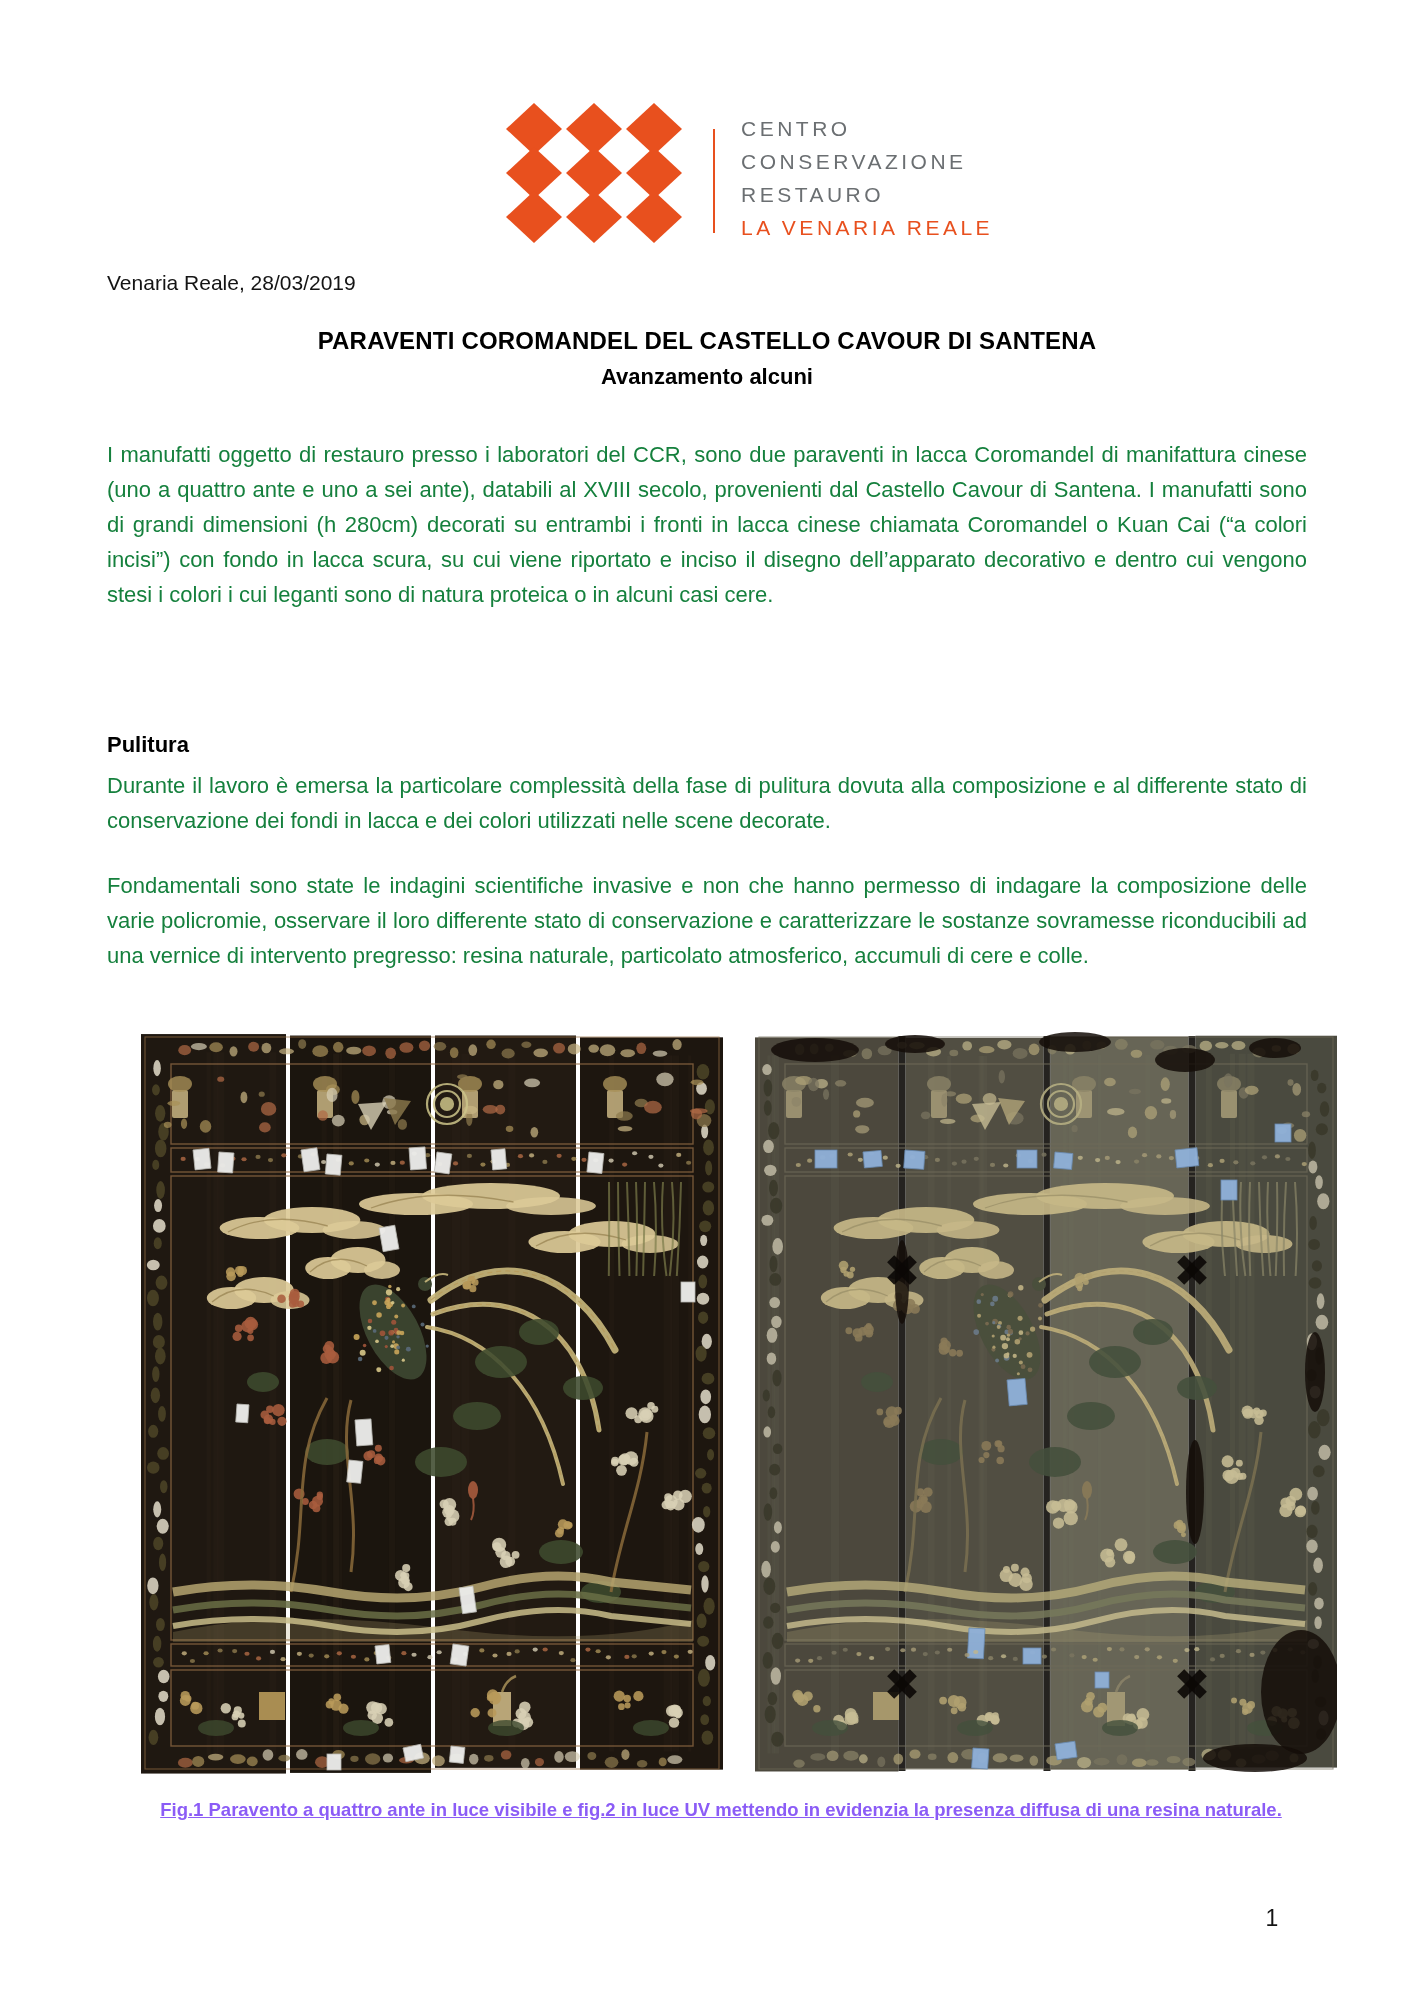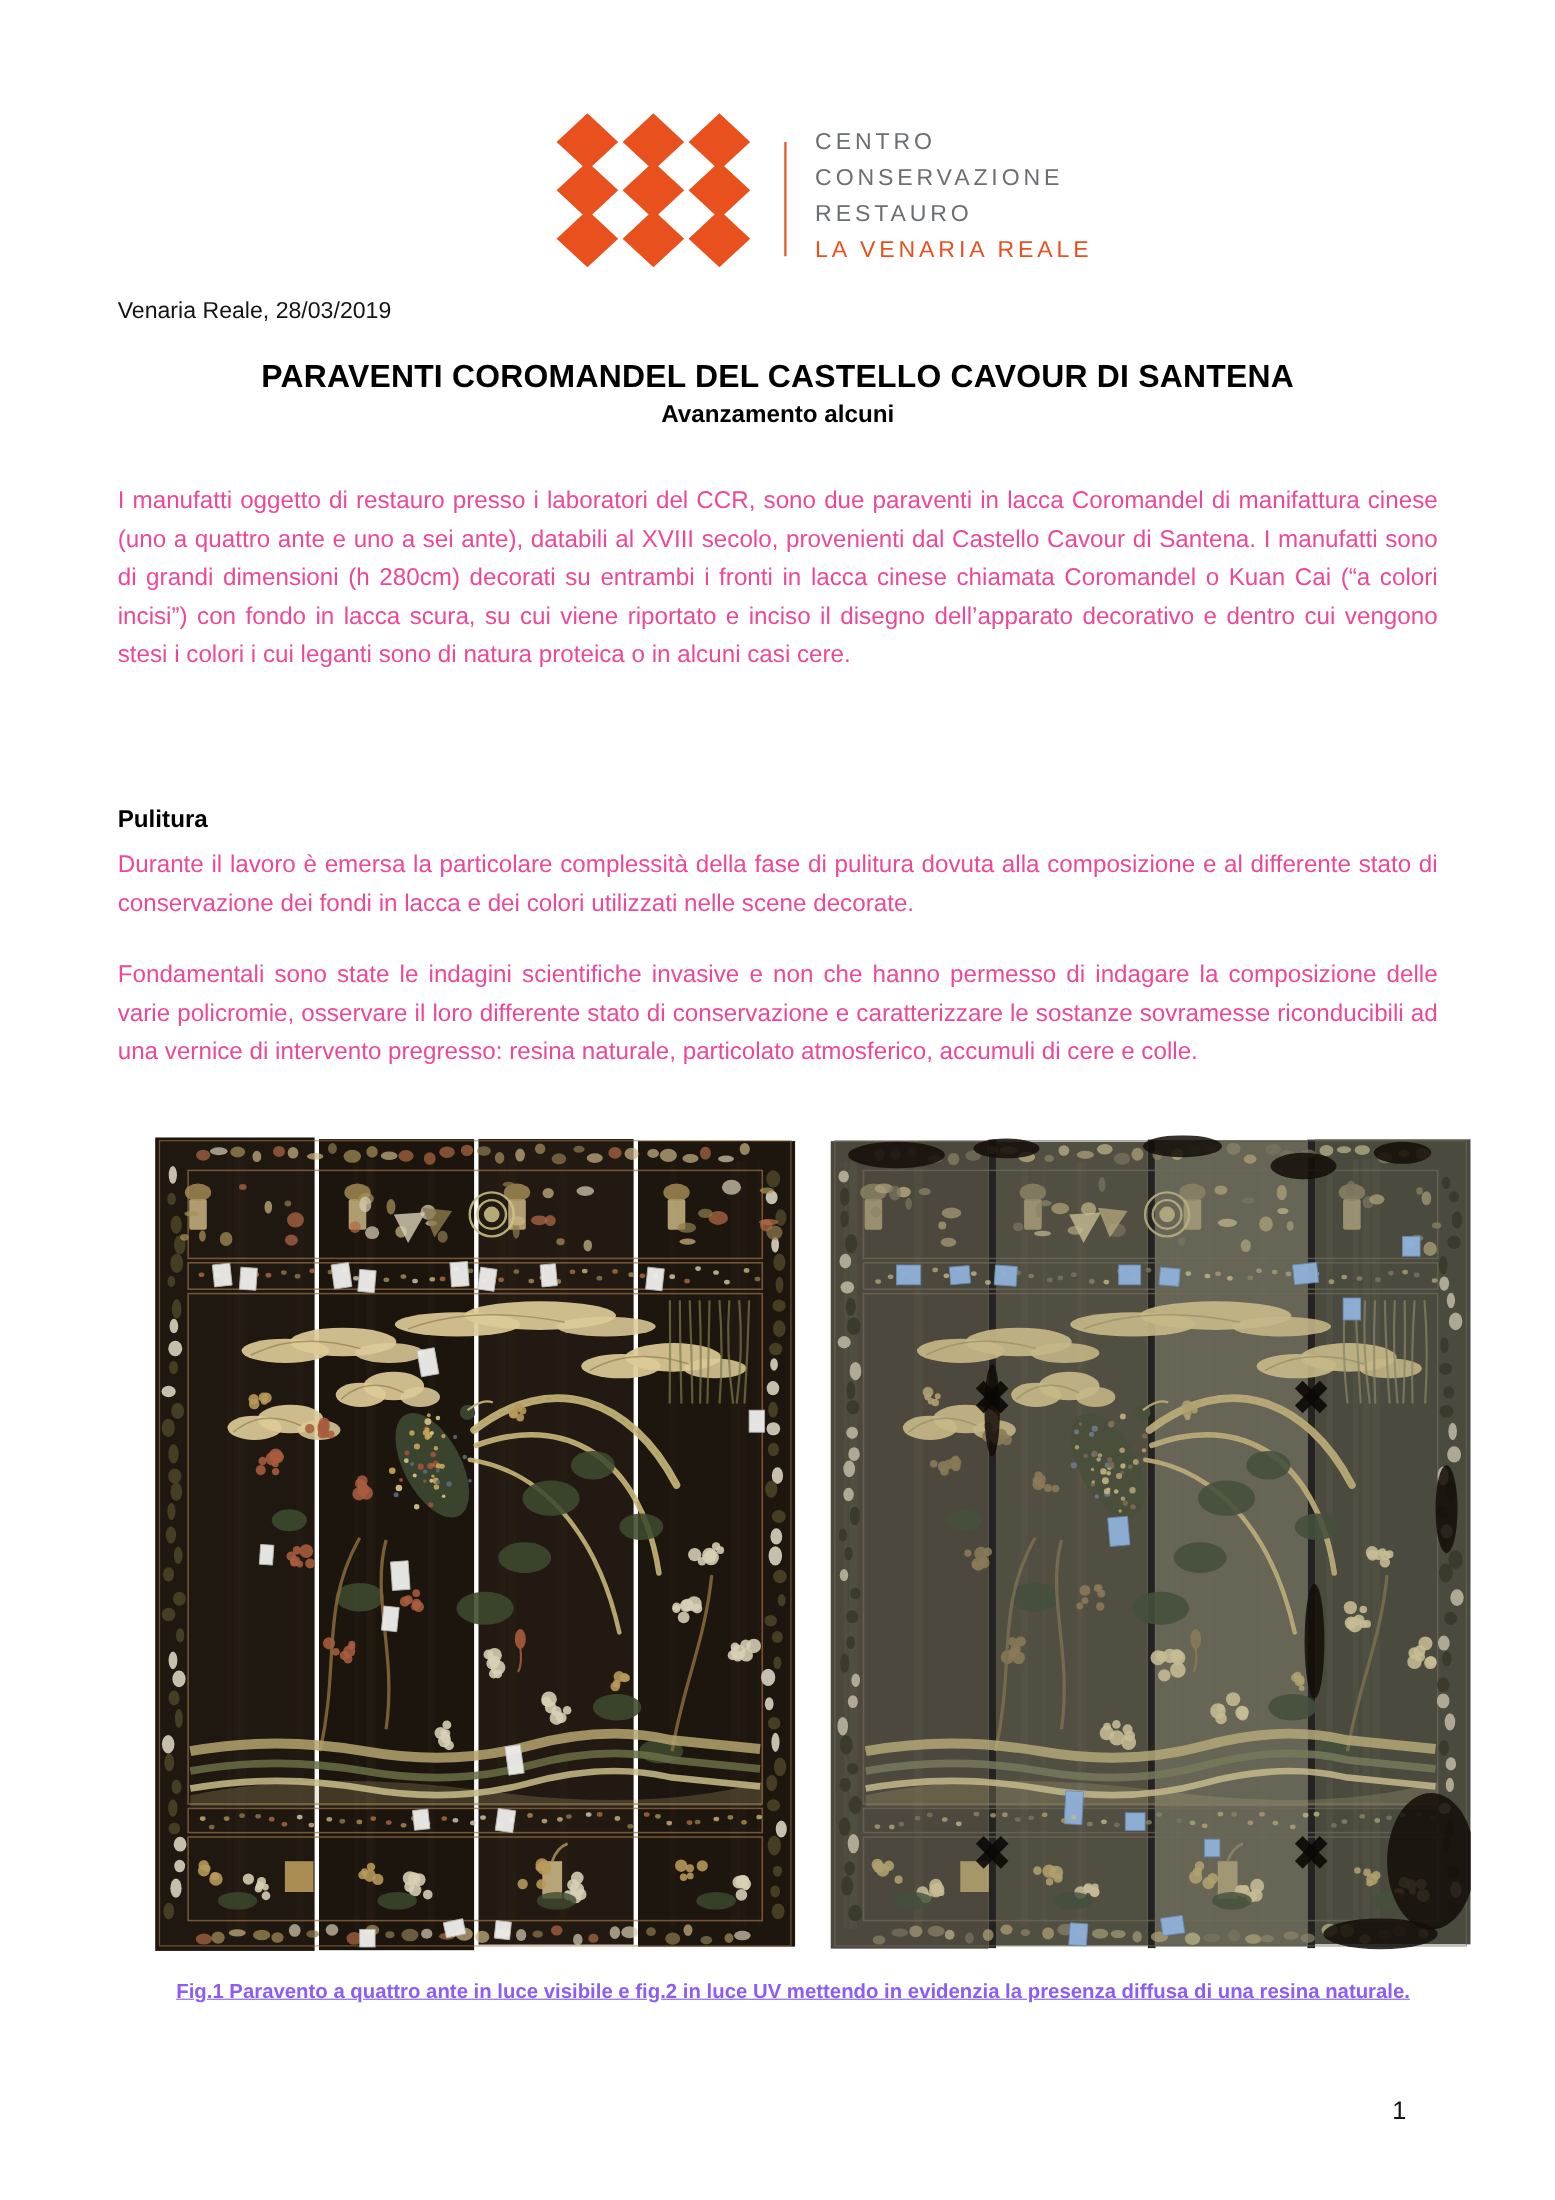--- a/index.html
+++ b/index.html
@@ -7,24 +7,24 @@
   .page { position:relative; width:1414px; height:2000px; background:#ffffff; overflow:hidden; }
 
   
   .logo { position:absolute; left:503px; top:102px; display:flex; align-items:center; }
   .logo-diamonds { width:182px; height:142px; display:block; }
   .logo-divider { width:2px; height:104px; margin:16px 26px 0 28px; }
   .logo-text { font-size:21px; line-height:33px; letter-spacing:3.5px; padding-top:9px; white-space:nowrap; font-weight:400; }
 
   .dateline { position:absolute; left:107px; top:271px; font-size:21px; color:#141414; }
 
-  .doc-title { position:absolute; left:107px; width:1200px; top:327px; text-align:center; font-weight:bold; font-size:29px; color:#000; letter-spacing:0.2px; }
+  .doc-title { position:absolute; left:107px; width:1200px; top:327px; text-align:center; font-weight:bold; font-size:24px; color:#000; letter-spacing:0.2px; }
   .doc-subtitle { position:absolute; left:107px; width:1200px; top:364px; text-align:center; font-weight:bold; font-size:22px; color:#000; }
 
-  .para { position:absolute; left:107px; width:1200px; font-size:22px; line-height:35px; color:#ec4899; text-align:justify; }
+  .para { position:absolute; left:107px; width:1200px; font-size:22px; line-height:35px; color:#15803d; text-align:justify; }
   #p1 { top:437px; }
   #p2 { top:670px; text-align:left; }
   .section-heading { position:absolute; left:107px; top:732px; font-size:22px; font-weight:bold; color:#000; }
   #p3 { top:768px; }
   #p4 { top:868px; }
 
   .figure { position:absolute; top:1032px; width:582px; height:744px; }
   #fig1 { left:141px; }
   #fig2 { left:755px; }
   .figure svg { width:100%; height:100%; display:block; }

